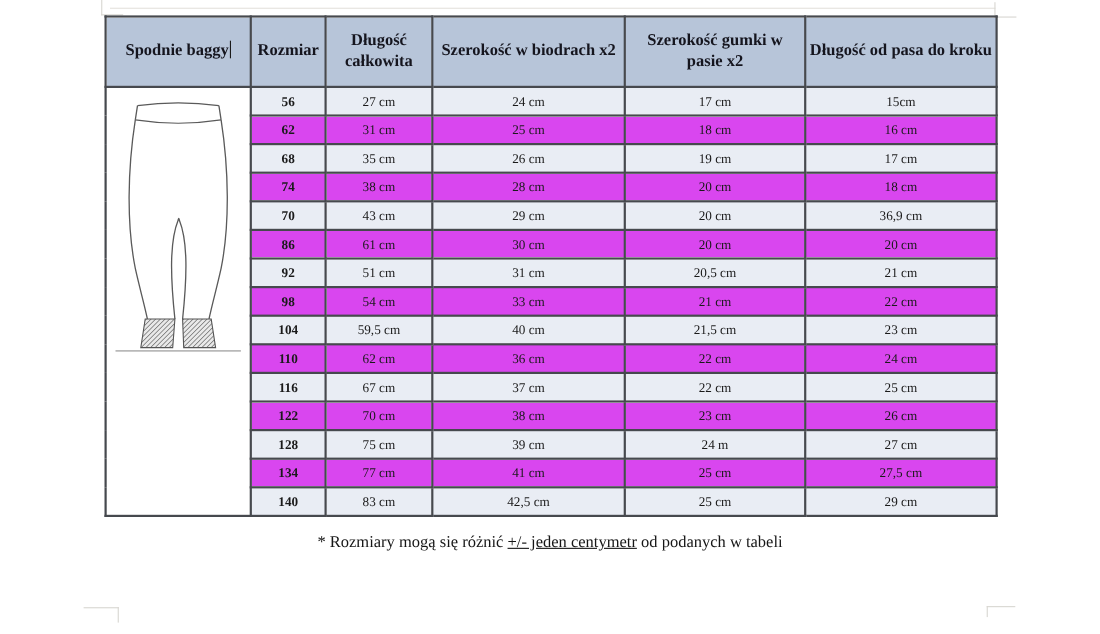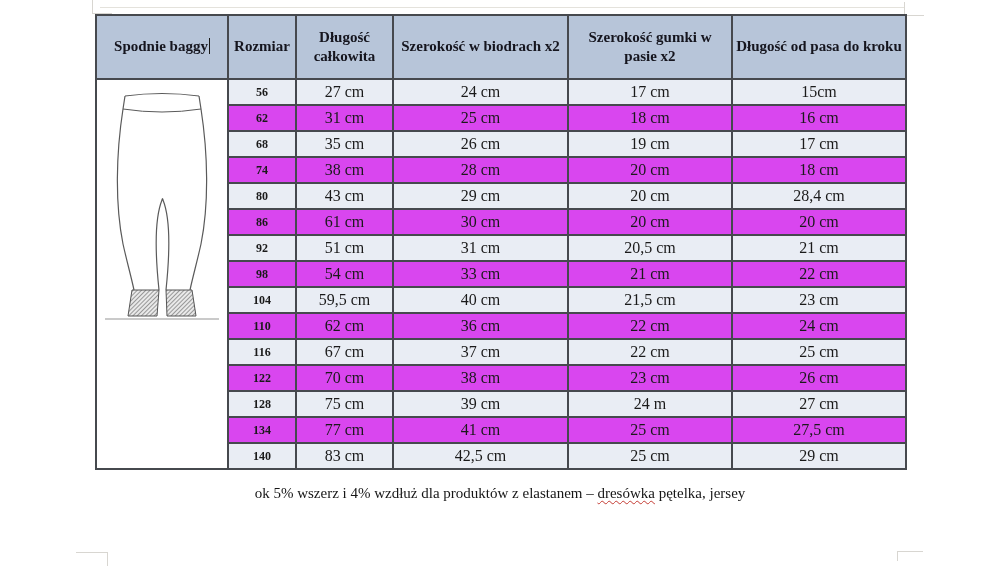--- a/index.html
+++ b/index.html
@@ -45,21 +45,21 @@
     background: #b7c5d9;
     font-size: 15px;
     font-weight: bold;
     line-height: 1.3;
     color: #15151e;
   }
   .size-table tbody tr { height: 26px; }
   .size-table tbody tr.light td { background: #e9edf4; }
   .size-table tbody tr.dark  td { background: #d946ef; }
   .size-table td.col-size { font-size: 12px; font-weight: bold; }
-  .size-table td.col-val  { font-size: 16px; }
+  .size-table td.col-val  { font-size: 12px; }
   .size-table td.figure-cell {
     background: #ffffff !important;
     vertical-align: top;
     padding: 4px 2px 0 2px;
   }
   .figure-cell svg { display: block; margin: 0 auto; }
 
   .cursor {
     display: inline-block;
     width: 1px; height: 16px;
@@ -166,25 +166,25 @@
       <td class="col-val">17 cm</td>
     </tr>
     <tr class="dark">
       <td class="col-size">74</td>
       <td class="col-val">38 cm</td>
       <td class="col-val">28 cm</td>
       <td class="col-val">20 cm</td>
       <td class="col-val">18 cm</td>
     </tr>
     <tr class="light">
-      <td class="col-size">80</td>
+      <td class="col-size">70</td>
       <td class="col-val">43 cm</td>
       <td class="col-val">29 cm</td>
       <td class="col-val">20 cm</td>
-      <td class="col-val">28,4 cm</td>
+      <td class="col-val">36,9 cm</td>
     </tr>
     <tr class="dark">
       <td class="col-size">86</td>
       <td class="col-val">61 cm</td>
       <td class="col-val">30 cm</td>
       <td class="col-val">20 cm</td>
       <td class="col-val">20 cm</td>
     </tr>
     <tr class="light">
       <td class="col-size">92</td>
@@ -246,14 +246,14 @@
       <td class="col-size">140</td>
       <td class="col-val">83 cm</td>
       <td class="col-val">42,5 cm</td>
       <td class="col-val">25 cm</td>
       <td class="col-val">29 cm</td>
     </tr>
   </tbody>
 </table>
 
 <div class="footnotes">
-  <div><span>ok 5% wszerz i 4% wzdłuż dla produktów z elastanem – </span><span class="misspelled">dresówka</span><span> pętelka, jersey</span></div>
+  <div><span>* Rozmiary mogą się różnić </span><span class="u">+/- jeden centymetr</span><span> od podanych w tabeli</span></div>
 </div>
 
 </body></html>

